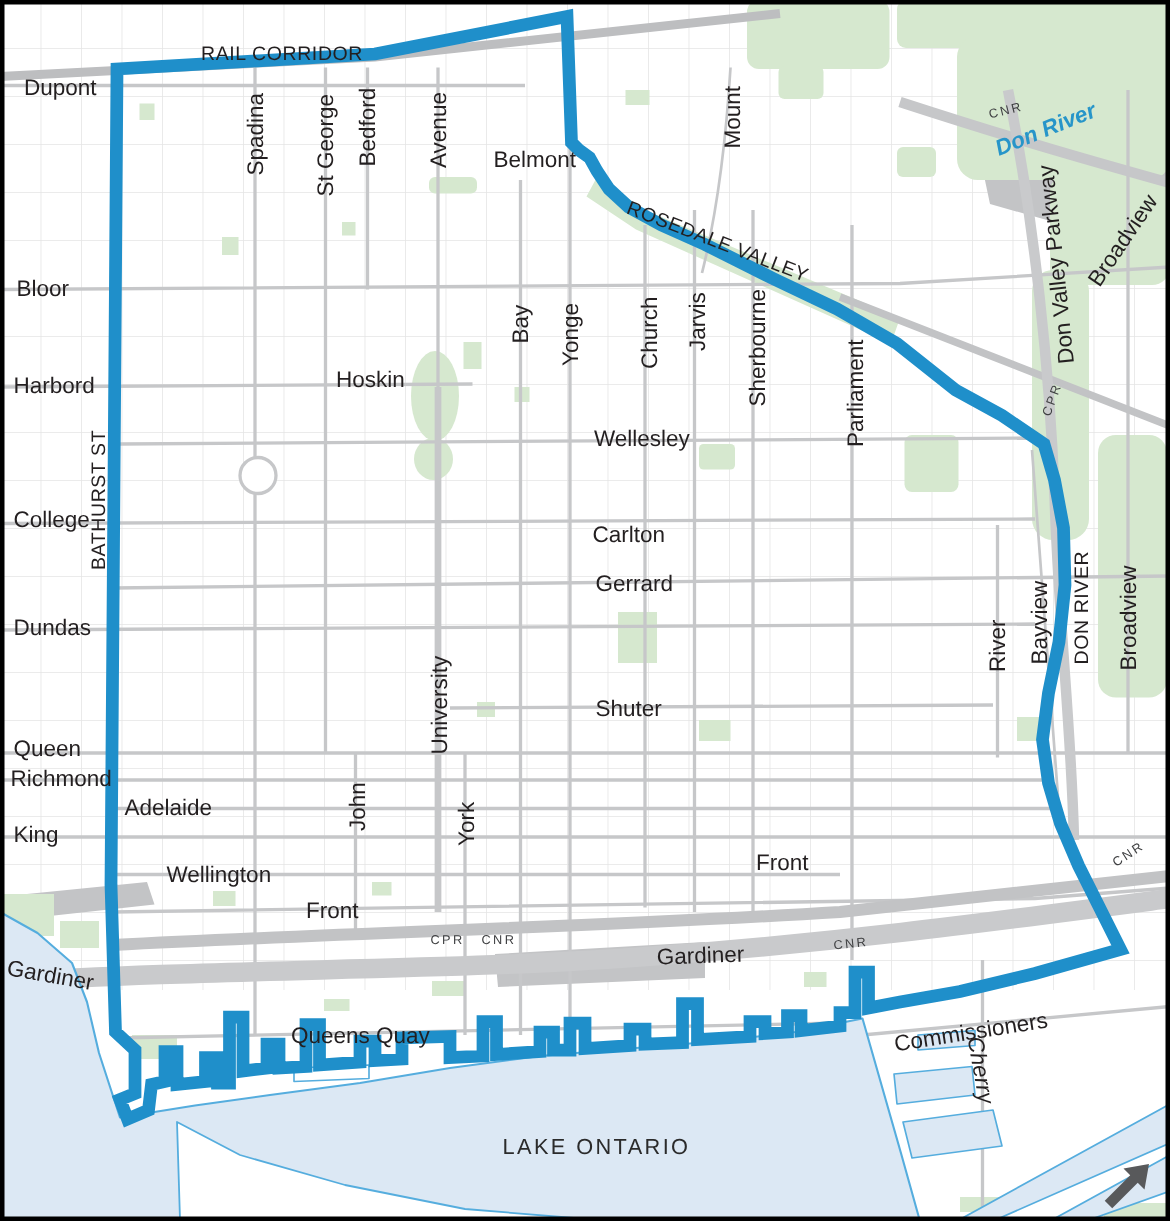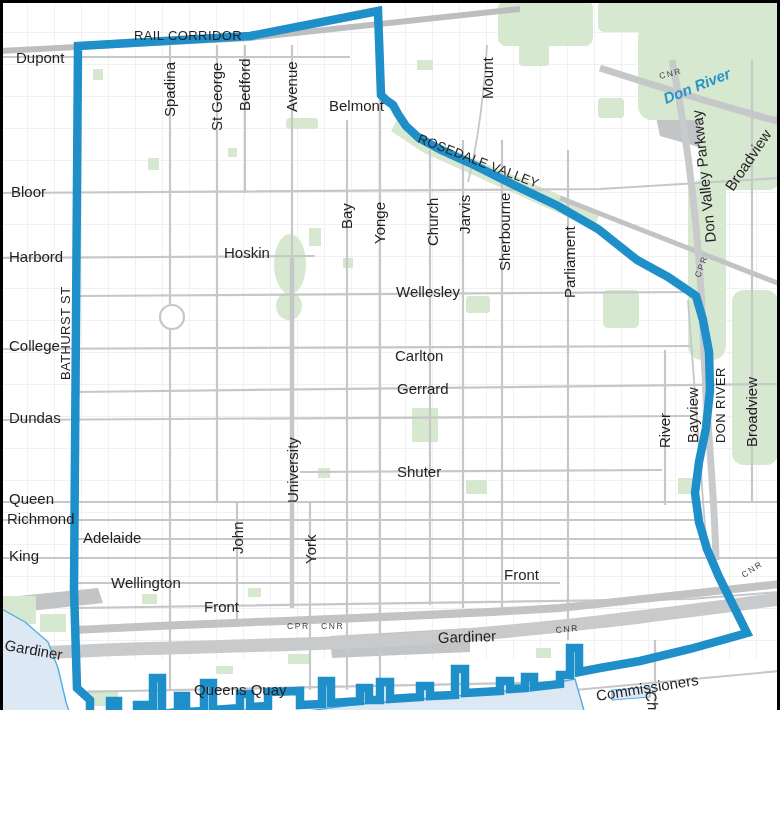--- a/index.html
+++ b/index.html
@@ -1,17 +1,17 @@
 <!DOCTYPE html>
 <html style="--label: #231F20; --river: #2795C9;"><head>
 <meta charset="utf-8">
 <style>
   html,body { margin:0; padding:0; background:#ffffff; }
   .map-frame {
-    position:relative; width:780px; height:710px; overflow:hidden;
+    position:relative; width:780px; height:814px; overflow:hidden;
     background:#ffffff; box-sizing:border-box;
     font-family:"Liberation Sans", sans-serif;
   }
   svg text {
     font-family:"Liberation Sans", sans-serif;
     fill:var(--label,#231f20);
   }
   .lbl      { font-size:15px; }
   .caps     { font-size:13px; letter-spacing:.4px; }
   .small    { font-size:8.5px; letter-spacing:1.6px; fill:#3f4042; }

